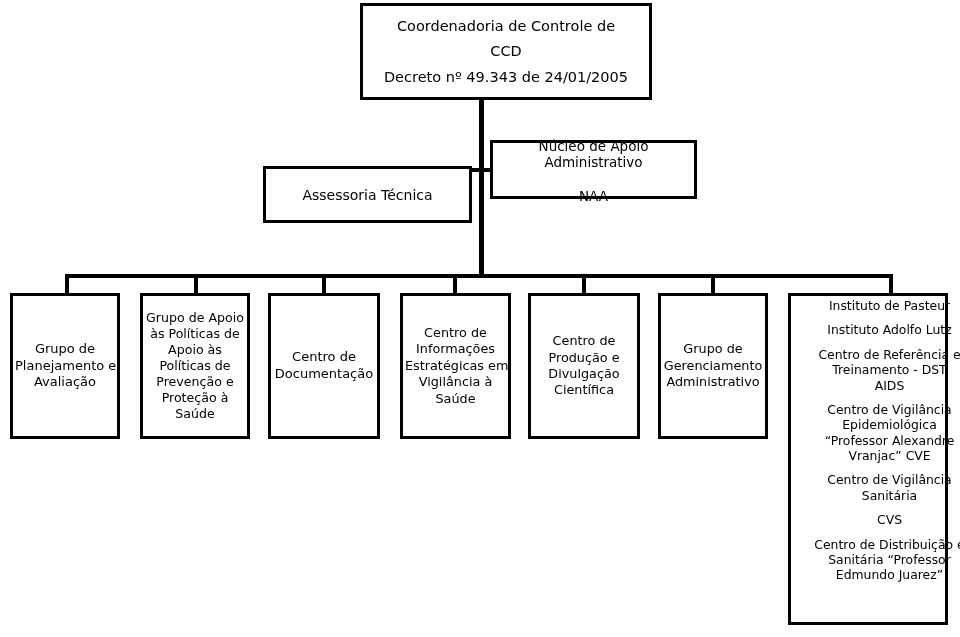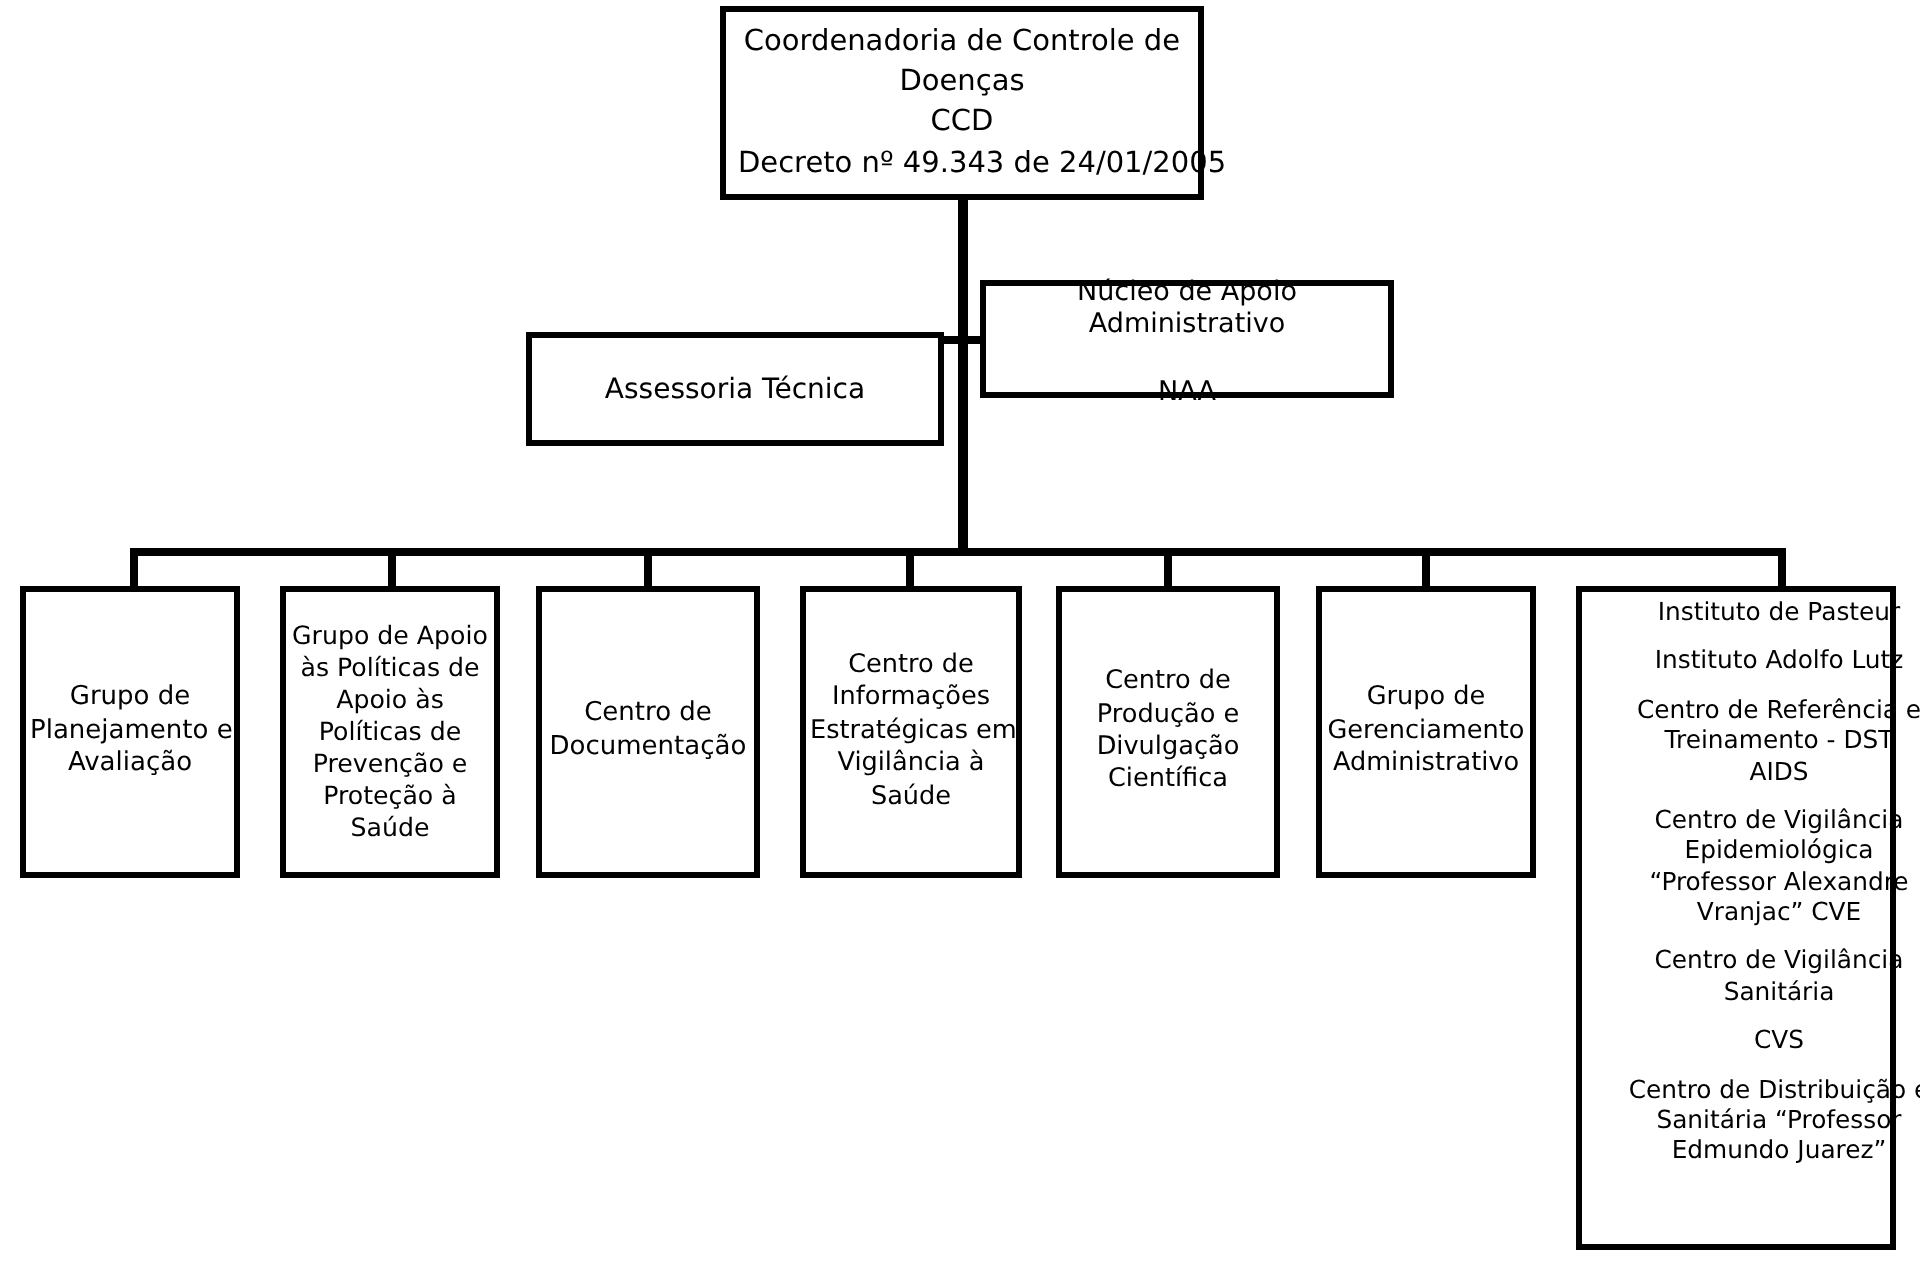--- a/index.html
+++ b/index.html
@@ -41,21 +41,21 @@
   .connector {
     position: absolute;
     background: #000000;
     z-index: 1;
   }
 
   
   #node-ccd {
     left: 360px;
     top: 3px;
-    width: 242px;
+    width: 292px;
     height: 97px;
     font-size: 14.5px;
     line-height: 1.28;
     padding: 4px 6px;
     justify-content: space-evenly;
   }
 
   
   #node-assessoria {
     left: 263px;
@@ -127,21 +127,20 @@
   <div class="connector" style="left:65px; top:274px; width:4px; height:20px;"></div>
   <div class="connector" style="left:194px; top:274px; width:4px; height:20px;"></div>
   <div class="connector" style="left:322px; top:274px; width:4px; height:20px;"></div>
   <div class="connector" style="left:453px; top:274px; width:4px; height:20px;"></div>
   <div class="connector" style="left:582px; top:274px; width:4px; height:20px;"></div>
   <div class="connector" style="left:711px; top:274px; width:4px; height:20px;"></div>
   <div class="connector" style="left:889px; top:274px; width:4px; height:20px;"></div>
 
   <div class="node" id="node-ccd">
     <span class="line">Coordenadoria  de Controle de</span>
-    <span class="line">Doenças</span>
     <span class="line">CCD</span>
     <span class="line">Decreto nº  49.343 de 24/01/2005</span>
   </div>
 
   <div class="node" id="node-assessoria">
     <span class="line">Assessoria Técnica</span>
   </div>
 
   <div class="node" id="node-naa">
     <span class="line naa-title">Núcleo de Apoio</span>

